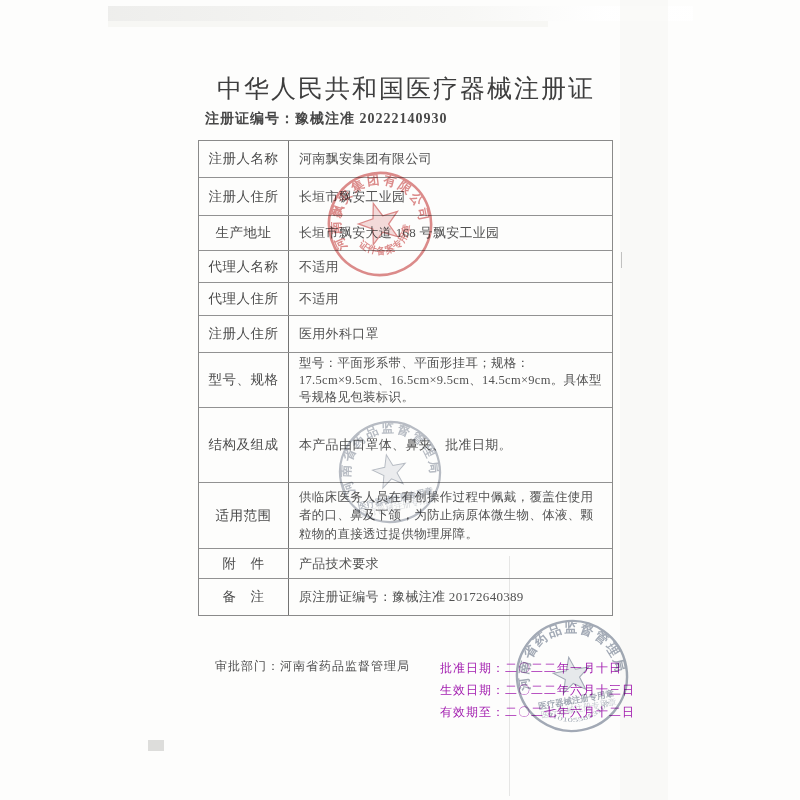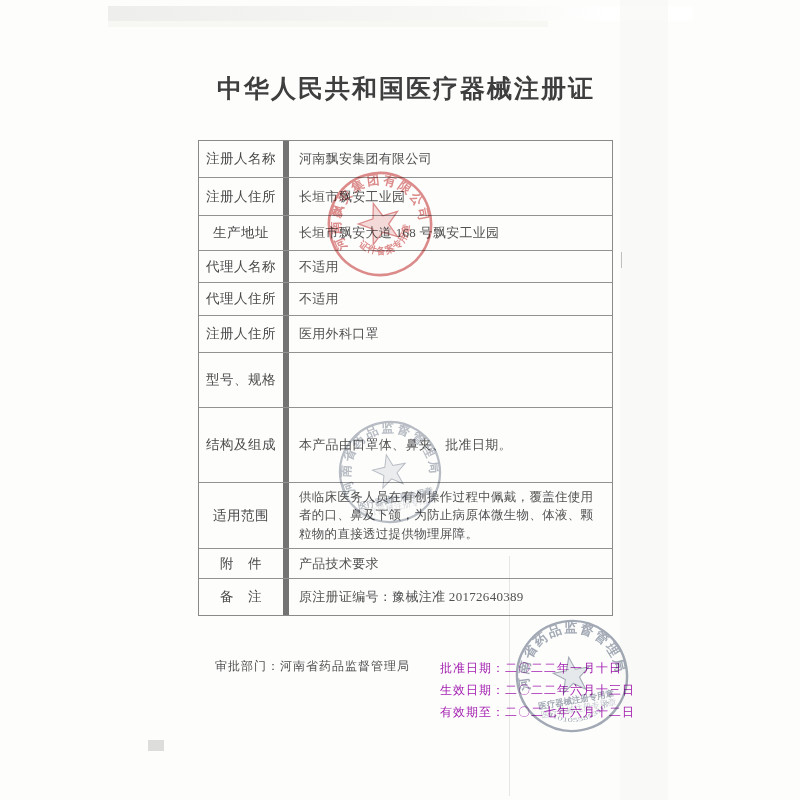--- a/index.html
+++ b/index.html
@@ -13,35 +13,35 @@
   .scan-top{position:absolute;left:108px;top:6px;width:585px;height:15px;
     background:linear-gradient(90deg,#ebebe9 0%,#f2f2f0 35%,#f6f6f4 60%,#ffffff 85%);opacity:.85;}
   .scan-top2{position:absolute;left:108px;top:21px;width:440px;height:6px;background:#f3f3f1;opacity:.7;}
   .scan-right{position:absolute;left:620px;top:0;width:48px;height:800px;background:#f7f7f5;opacity:.65;}
   .crease{position:absolute;left:509px;top:556px;width:1px;height:240px;background:rgba(110,110,110,.16);}
   .tick{position:absolute;left:621px;top:252px;width:1px;height:16px;background:rgba(90,90,90,.35);}
   .corner-mark{position:absolute;left:148px;top:740px;width:16px;height:11px;background:#dddddb;}
 
   .title{
     position:absolute;left:198px;top:72px;width:416px;text-align:center;
-    font-size:25px;font-weight:bold;letter-spacing:2px;color:#3e3e3e;
+    font-size:25px;font-weight:normal;letter-spacing:2px;color:#3e3e3e;
   }
   .regline{
     position:absolute;left:205px;top:110px;
     font-size:14px;font-weight:600;letter-spacing:1px;color:#474747;
   }
 
   .cert-table{
     position:absolute;left:198px;top:140px;width:415px;
     border:1px solid #8a8a8a;box-sizing:border-box;background:transparent;
   }
   .trow{display:flex;border-bottom:1px solid #929292;box-sizing:border-box;}
   .trow:last-child{border-bottom:none;}
   .tlabel{
-    width:90px;flex:0 0 90px;border-right:6px solid #737373;box-sizing:border-box;
+    width:90px;flex:0 0 90px;border-right:1px solid #737373;box-sizing:border-box;
     display:flex;align-items:center;justify-content:center;text-align:center;
     font-size:13.5px;letter-spacing:.5px;color:#4a4a4a;
   }
   .tvalue{
     flex:1;display:flex;align-items:center;box-sizing:border-box;
     padding:3px 10px;font-size:13px;line-height:18px;color:#525252;letter-spacing:.3px;
   }
   .r1{height:37px}.r2{height:38px}.r3{height:35px}.r4{height:32px}
   .r5{height:33px}.r6{height:37px}.r7{height:55px}.r8{height:75px}
   .r9{height:66px}.r10{height:30px}.r11{height:39px}.r12{height:36px}
@@ -66,20 +66,21 @@
 
   <div class="scan-top"></div>
   <div class="scan-top2"></div>
   <div class="scan-right"></div>
   <div class="crease"></div>
   <div class="tick"></div>
   <div class="corner-mark"></div>
 
   <div class="title">中华人民共和国医疗器械注册证</div>
 
+  <div class="regline"><span>注册证编号：</span><span>豫械注准 20222140930</span></div>
 
   <div class="cert-table">
       <div class="trow r1">
         <div class="tlabel">注册人名称</div>
         <div class="tvalue">河南飘安集团有限公司</div>
       </div>
       <div class="trow r2">
         <div class="tlabel">注册人住所</div>
         <div class="tvalue">长垣市飘安工业园</div>
       </div>
@@ -94,20 +95,21 @@
       <div class="trow r5">
         <div class="tlabel">代理人住所</div>
         <div class="tvalue">不适用</div>
       </div>
       <div class="trow r6">
         <div class="tlabel">注册人住所</div>
         <div class="tvalue">医用外科口罩</div>
       </div>
       <div class="trow r7">
         <div class="tlabel">型号、规格</div>
+        <div class="tvalue">型号：平面形系带、平面形挂耳；规格：17.5cm×9.5cm、16.5cm×9.5cm、14.5cm×9cm。具体型号规格见包装标识。</div>
       </div>
       <div class="trow r8">
         <div class="tlabel">结构及组成</div>
         <div class="tvalue">本产品由口罩体、鼻夹、批准日期。</div>
       </div>
       <div class="trow r9">
         <div class="tlabel">适用范围</div>
         <div class="tvalue">供临床医务人员在有创操作过程中佩戴，覆盖住使用者的口、鼻及下颌，为防止病原体微生物、体液、颗粒物的直接透过提供物理屏障。</div>
       </div>
       <div class="trow r10">

